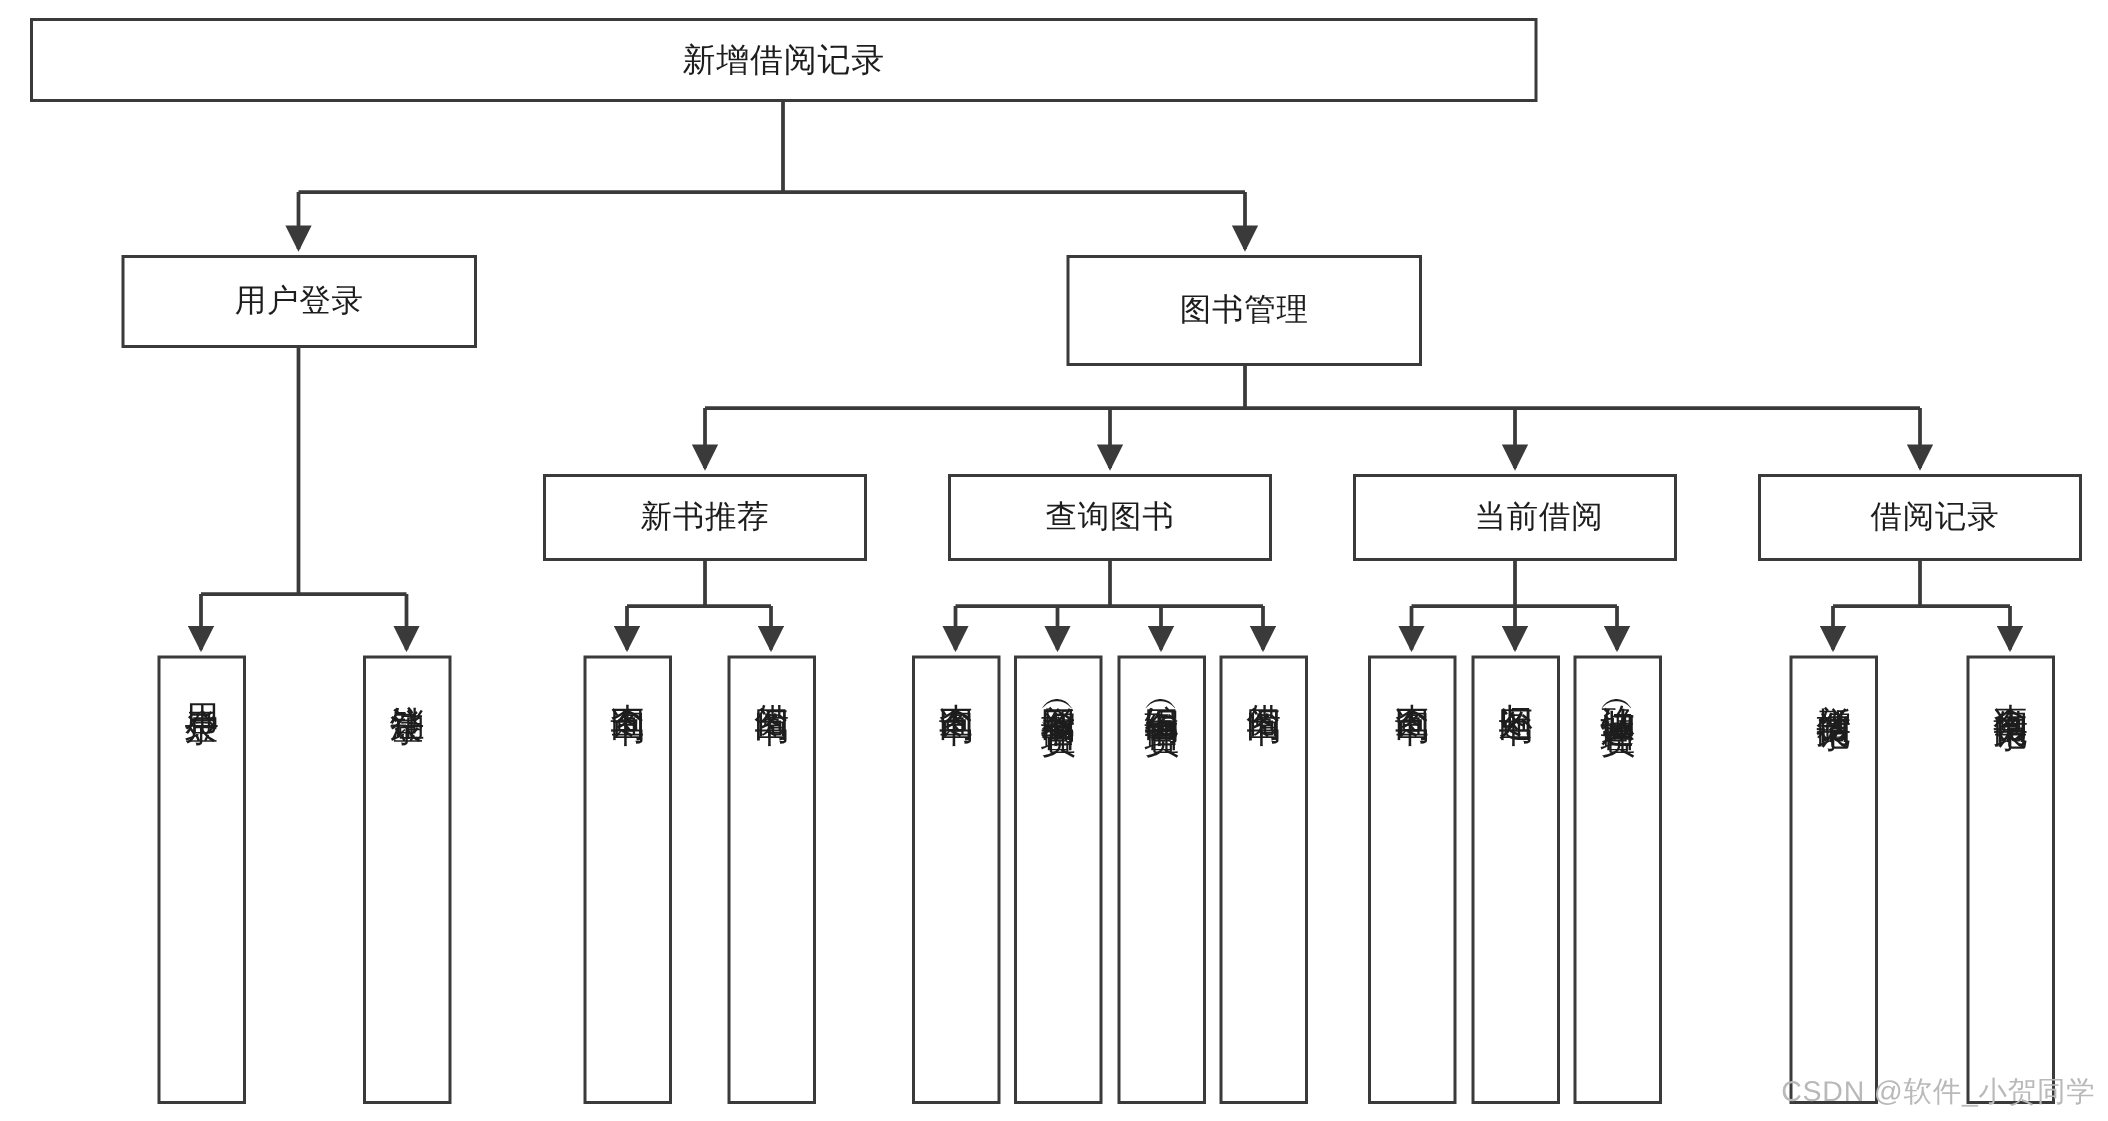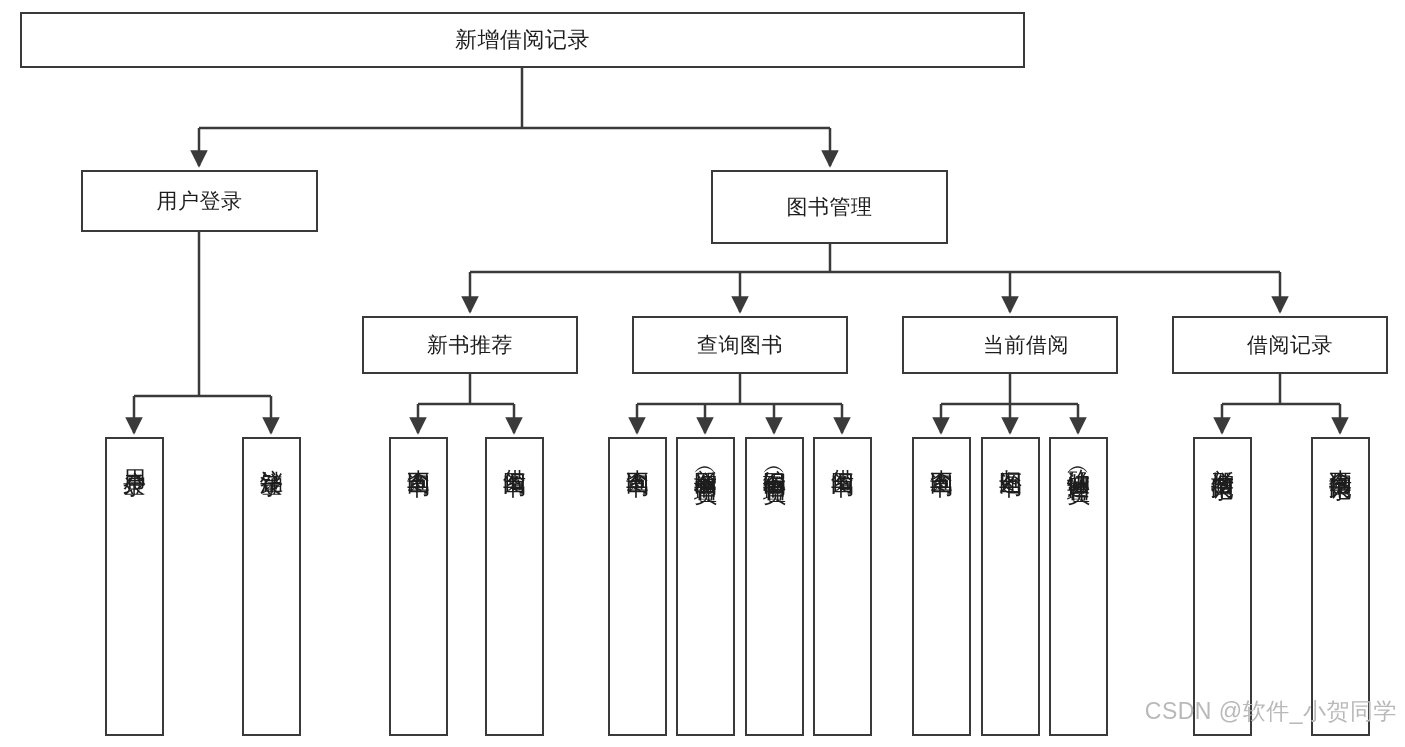--- a/index.html
+++ b/index.html
@@ -61,22 +61,22 @@
     writing-mode: vertical-rl;
     text-orientation: upright;
     font-size: 23px;
     line-height: 1.0;
     letter-spacing: 2px;
     white-space: nowrap;
   }
   .watermark {
     position: absolute;
     right: 8px;
-    bottom: 20px;
-    font-size: 23px;
+    bottom: 6px;
+    font-size: 19px;
     color: #b9b9b9;
     z-index: 5;
     white-space: nowrap;
     letter-spacing: 0.5px;
   }
 </style>
 </head>
 <body>
 
 <div id="canvas">

